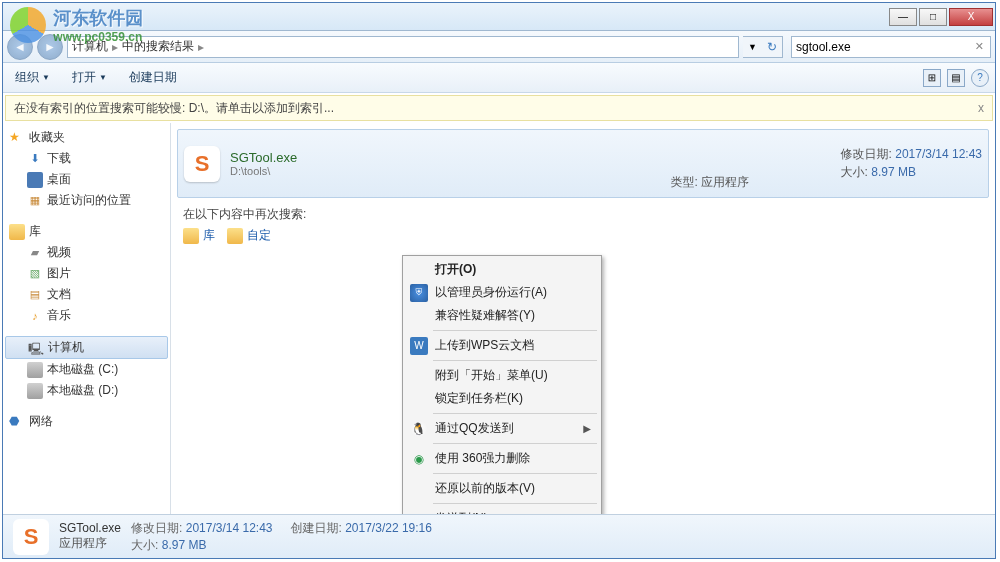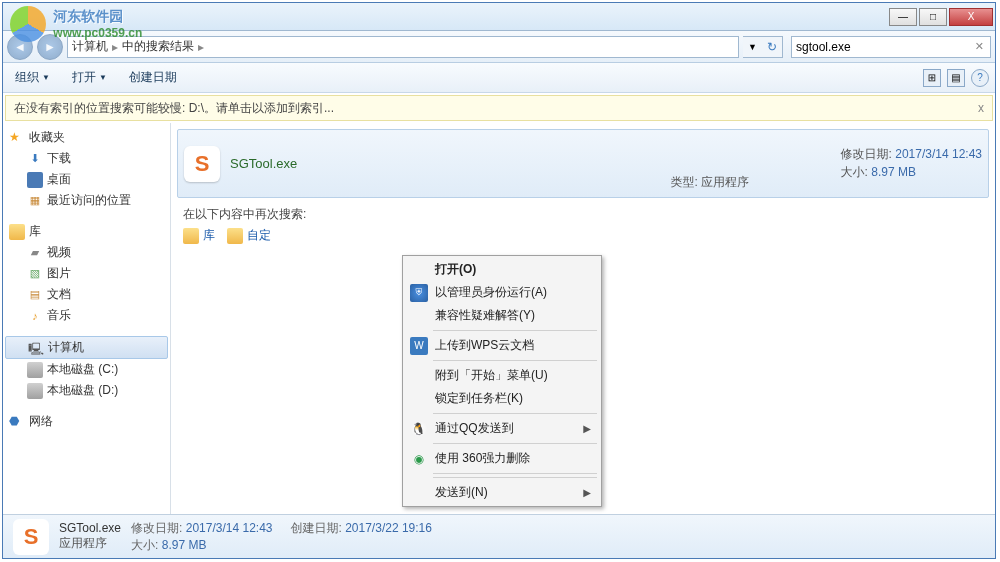--- a/index.html
+++ b/index.html
@@ -8,21 +8,21 @@
     .window { width: 994px; height: 557px; margin: 2px; border: 1px solid #4a7ab5; background: #fff; display: flex; flex-direction: column; }
     
     .titlebar { height: 28px; background: linear-gradient(#eaf3fb, #d7e8f7); display: flex; align-items: center; justify-content: flex-end; padding: 0 2px; border-bottom: 1px solid #a0b8d0; }
     .titlebar-btns { display: flex; gap: 2px; }
     .tbtn { width: 28px; height: 18px; border: 1px solid #888; background: linear-gradient(#f8f8f8,#e0e0e0); display:flex; align-items:center; justify-content:center; font-size:10px; }
     .tbtn.close { width: 44px; background: linear-gradient(#e89090,#c44040); color:#fff; border-color:#a03030;}
     
     .watermark { position: absolute; top: 6px; left: 10px; z-index: 50; opacity: 0.8; }
     .wm-logo { width: 36px; height: 36px; border-radius: 50%; background: conic-gradient(#f5a623 0deg 120deg, #4a90e2 120deg 240deg, #7ed321 240deg 360deg); display:inline-block; vertical-align:middle;}
     .wm-text { display:inline-block; vertical-align:middle; margin-left:4px;}
-    .wm-cn { color:#3a7abf; font-size:14px; font-weight:bold; text-shadow:1px 1px #fff;}
+    .wm-cn { color:#3a7abf; font-size:18px; font-weight:bold; text-shadow:1px 1px #fff;}
     .wm-url { color:#2a8a2a; font-size:12px; font-weight:bold;}
     
     .navbar { height: 32px; background: linear-gradient(#f5f9fd,#e6eff8); border-bottom:1px solid #b8cde2; display:flex; align-items:center; padding:2px 4px; gap:4px;}
     .navbtn { width:26px; height:26px; border-radius:50%; background:radial-gradient(#6ea0d8,#3a6aa0); border:1px solid #2a5a90; display:flex; align-items:center; justify-content:center; color:#fff; opacity:0.5;}
     .breadcrumb { flex:1; height:22px; background:#fff; border:1px solid #a0b8d0; display:flex; align-items:center; padding:0 4px; font-size:12px; color:#333;}
     .bc-sep { margin:0 4px; color:#888;}
     .refresh-area { width:40px; height:22px; border:1px solid #a0b8d0; border-left:none; display:flex; align-items:center; justify-content:space-around; background:#f0f5fa;}
     .searchbox { width:200px; height:22px; border:1px solid #a0b8d0; background:#fff; display:flex; align-items:center; padding:0 4px; margin-left:4px;}
     .searchbox input { border:none; outline:none; flex:1; font-size:12px;}
     .searchbox .x { color:#888; cursor:pointer; font-size:11px; padding:0 2px;}
@@ -202,20 +202,21 @@
             <span>网络</span>
           </div>
       </div>
     </div>
 
     <div class="main">
       <div class="result-item">
         <div class="result-icon">S</div>
         <div class="result-info">
           <div class="result-name">SGTool.exe</div>
+          <div class="result-path">D:\tools\</div>
         </div>
         <div class="result-meta2">
           <span>类型:</span>
           <span>应用程序</span>
         </div>
         <div class="result-meta">
           <div><span>修改日期:</span> <span class="val" style="color:#3a6aaa;">2017/3/14 12:43</span></div>
           <div><span>大小:</span> <span class="val" style="color:#3a6aaa;">8.97 MB</span></div>
         </div>
       </div>
@@ -253,20 +254,21 @@
             <span class="cm-icon qq-icon">🐧</span>
             <span>通过QQ发送到</span>
             <span class="cm-arrow">▶</span>
           </div>
         <div class="cm-sep"></div>
         <div class="cm-item">
             <span class="cm-icon" style="color:#2a9a4a;">◉</span>
             <span>使用 360强力删除</span>
           </div>
         <div class="cm-sep"></div>
+        <div class="cm-item">还原以前的版本(V)</div>
         <div class="cm-sep"></div>
         <div class="cm-item">
             <span>发送到(N)</span>
             <span class="cm-arrow">▶</span>
           </div>
 
       </div>
     </div>
   </div>
 

